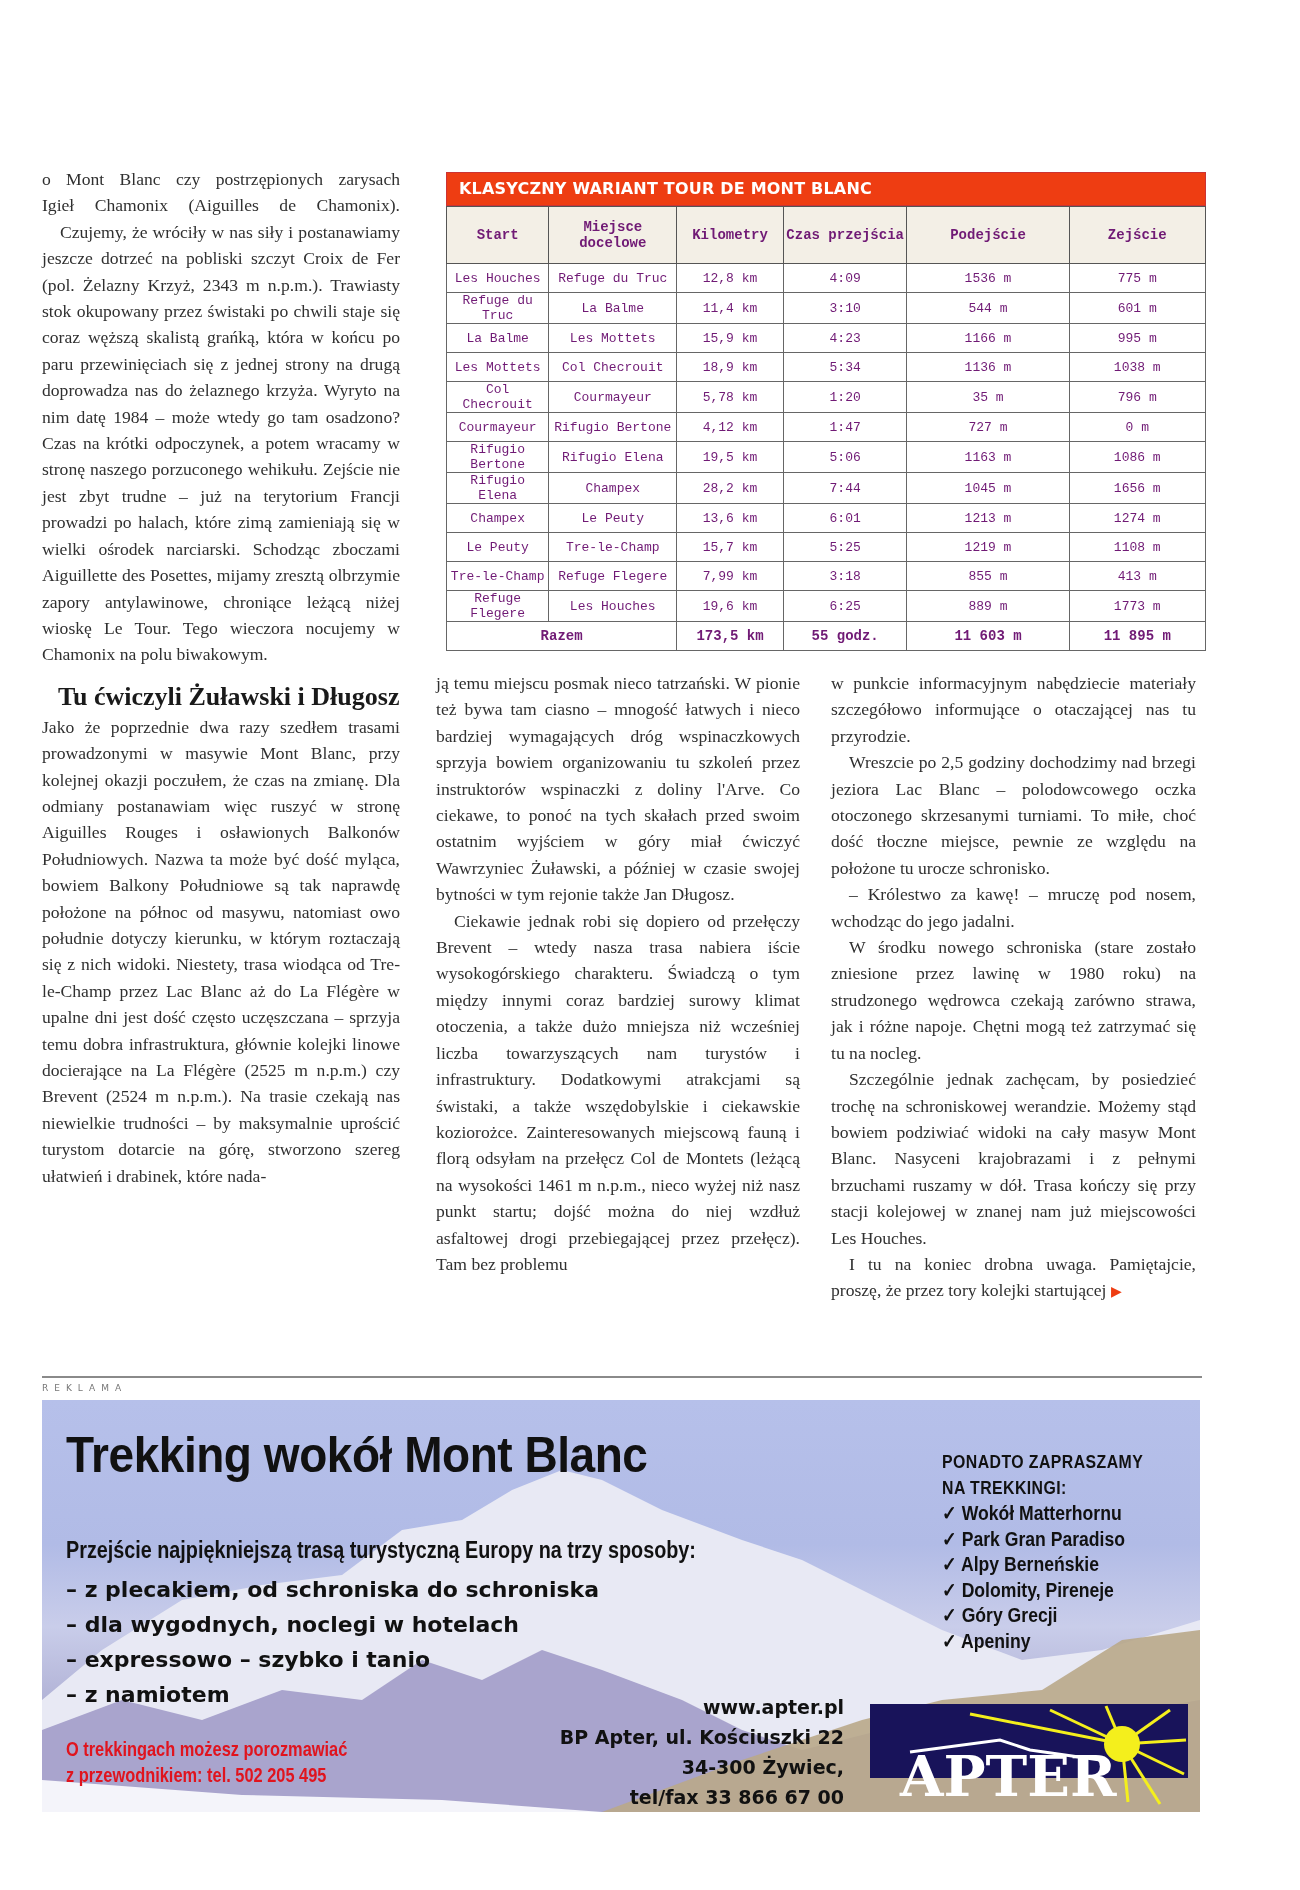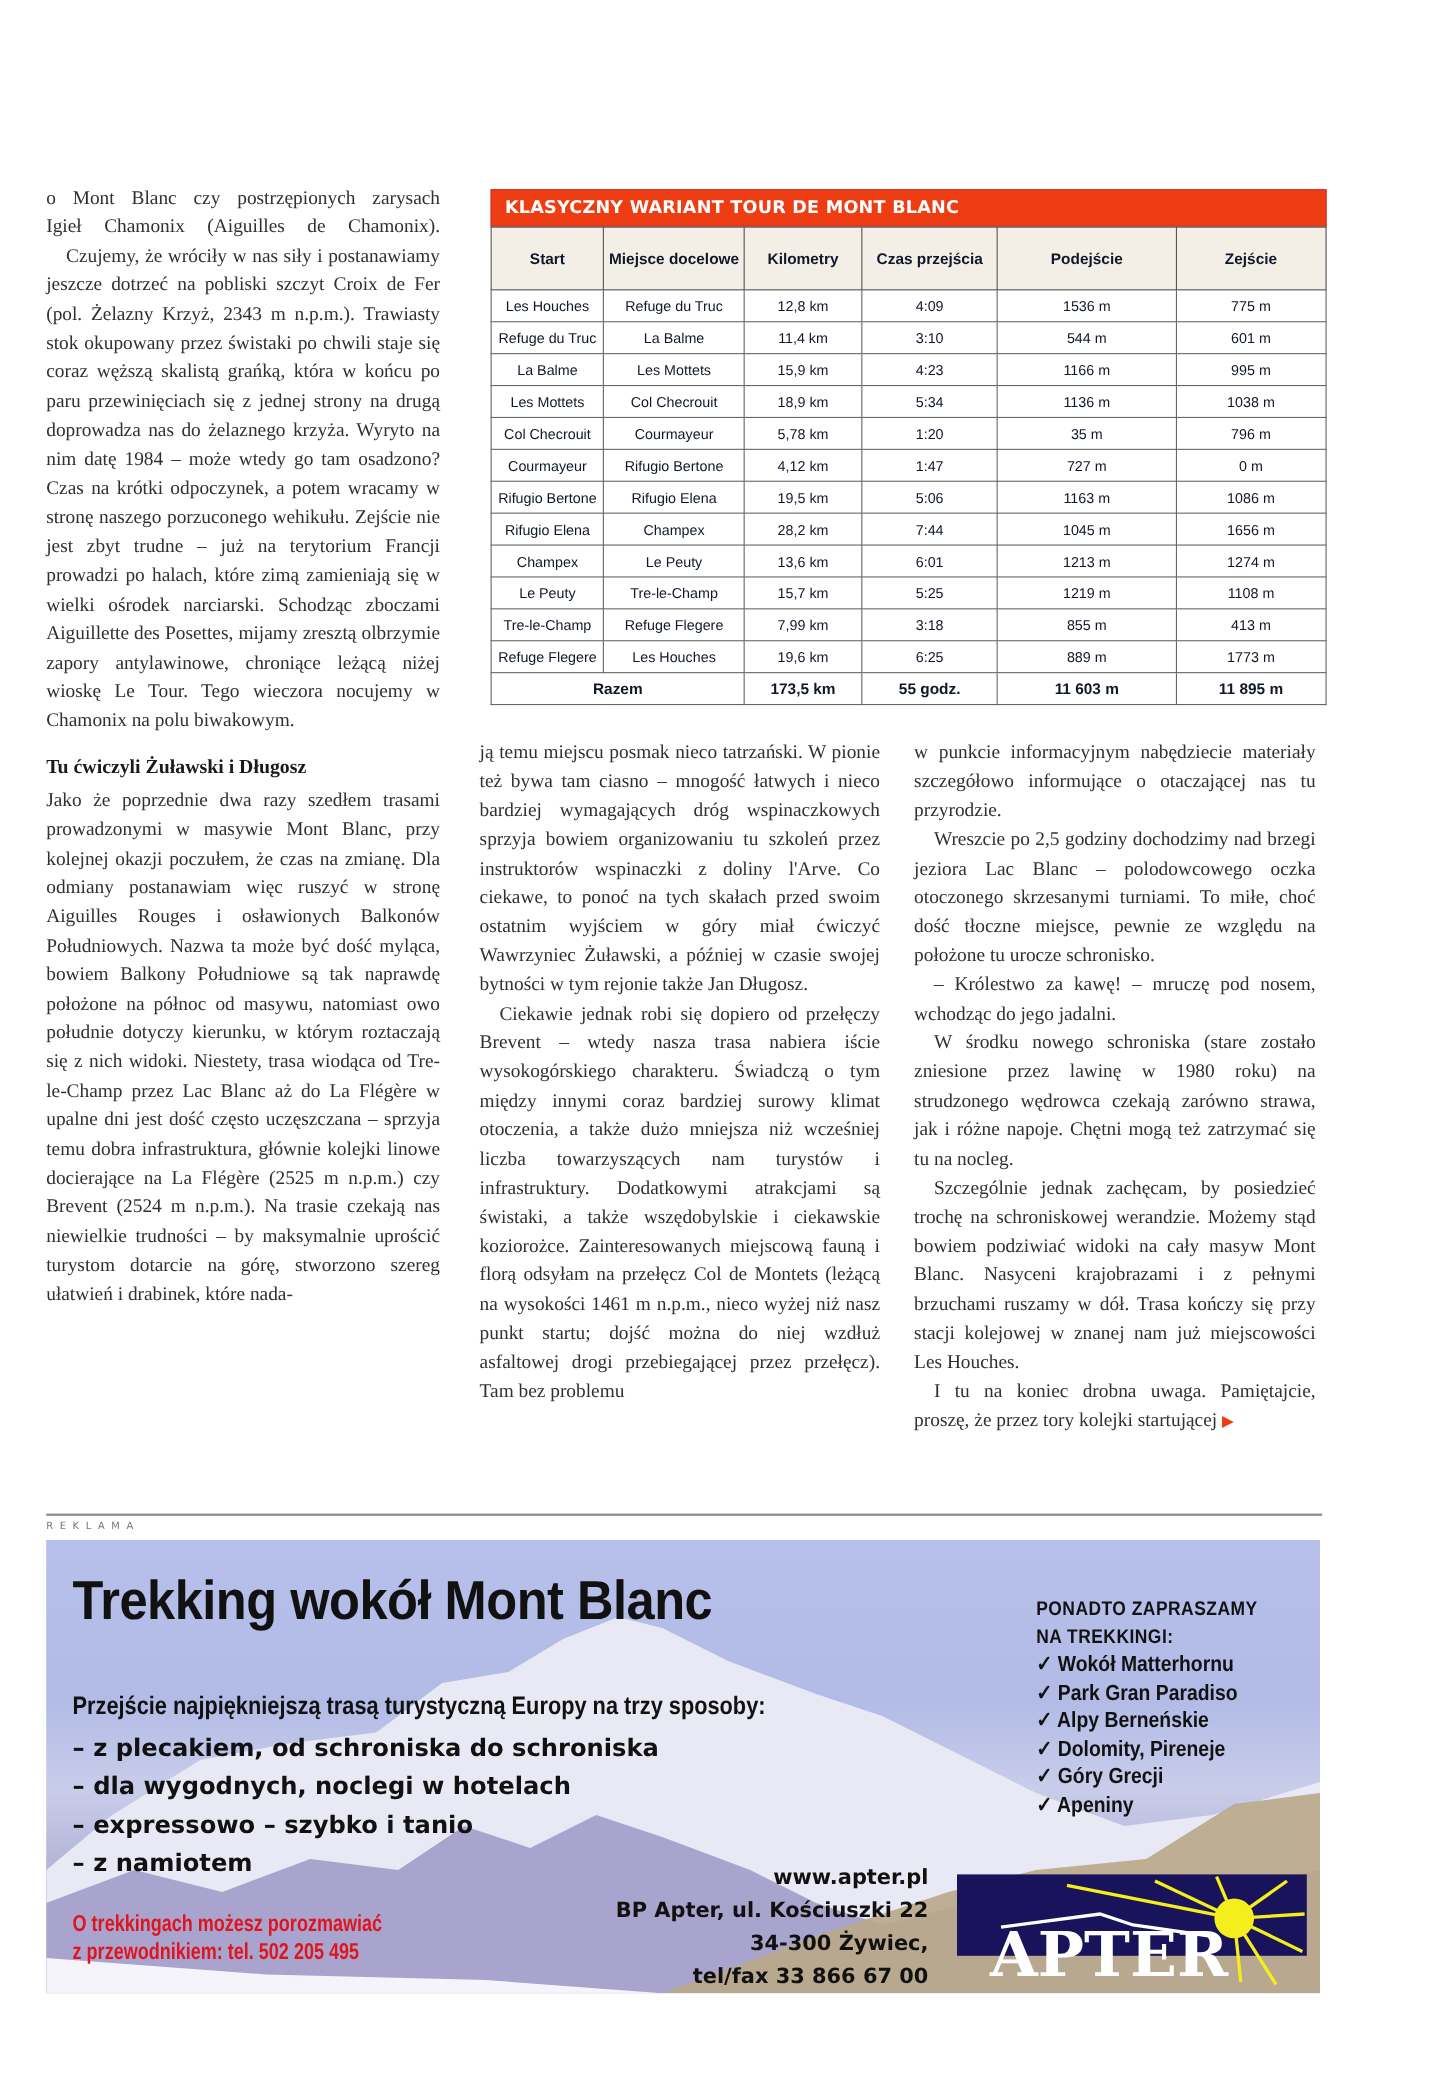--- a/index.html
+++ b/index.html
@@ -6,30 +6,30 @@
   body { width:1300px; height:1890px; background:#ffffff; position:relative; overflow:hidden;
          font-family:"DejaVu Serif", serif; color:#2a2a2a; }
   .col { position:absolute; font-family:"Liberation Serif", serif; font-size:17.6px; line-height:26.4px;
          text-align:justify; color:#303030; }
   .col p { margin:0; text-indent:0; }
   .col p.ind { text-indent:18px; }
   .col .line { display:block; text-align:justify; text-align-last:justify; white-space:nowrap; }
   #colA { left:42px; top:166px; width:358px; }
   #colB { left:436px; top:670px; width:364px; }
   #colC { left:831px; top:670px; width:365px; }
-  h2.sub { font-family:"Liberation Serif", serif; font-weight:bold; font-size:18px; color:#1a1a1a;
-           margin:14px 0 2px 0; line-height:30px; }
+  h2.sub { font-family:"Liberation Serif", serif; font-weight:bold; font-size:26px; color:#1a1a1a;
+           margin:14px 0 2px 16px; line-height:30px; }
 
   
   #tmb { position:absolute; left:434px; top:172px; width:760px;margin-left:12px; }
   #tmb .ttl { background:#ee3d12; color:#ffffff; font-family:"DejaVu Sans", sans-serif; font-size:16px;
               font-weight:600; padding:5px 12px; height:22px; line-height:22px; letter-spacing:0.2px;
               border:1px solid #c33; }
-  #tmb table { border-collapse:collapse; width:100%; font-family:Liberation Sans, sans-serif;
-               font-size:13px; color:#0f172a; }
+  #tmb table { border-collapse:collapse; width:100%; font-family:Liberation Mono, monospace;
+               font-size:13px; color:#701a75; }
   #tmb th { background:#f3efe6; font-weight:bold; height:54px; border:1px solid #555; font-size:14px; }
   #tmb td { height:28px; border:1px solid #666; text-align:center; background:#fff; padding:0; }
   #tmb tr.total td { font-weight:bold; font-size:14px; }
 
   .arrow { color:#ee3d12; font-size:14px; }
 
   
   #ad-rule { position:absolute; left:42px; top:1376px; width:1160px; height:2px; background:#8a8a8a; }
   #ad-label { position:absolute; left:42px; top:1383px; font-family:"DejaVu Sans", sans-serif; font-size:9px;
               letter-spacing:6px; color:#777; }

